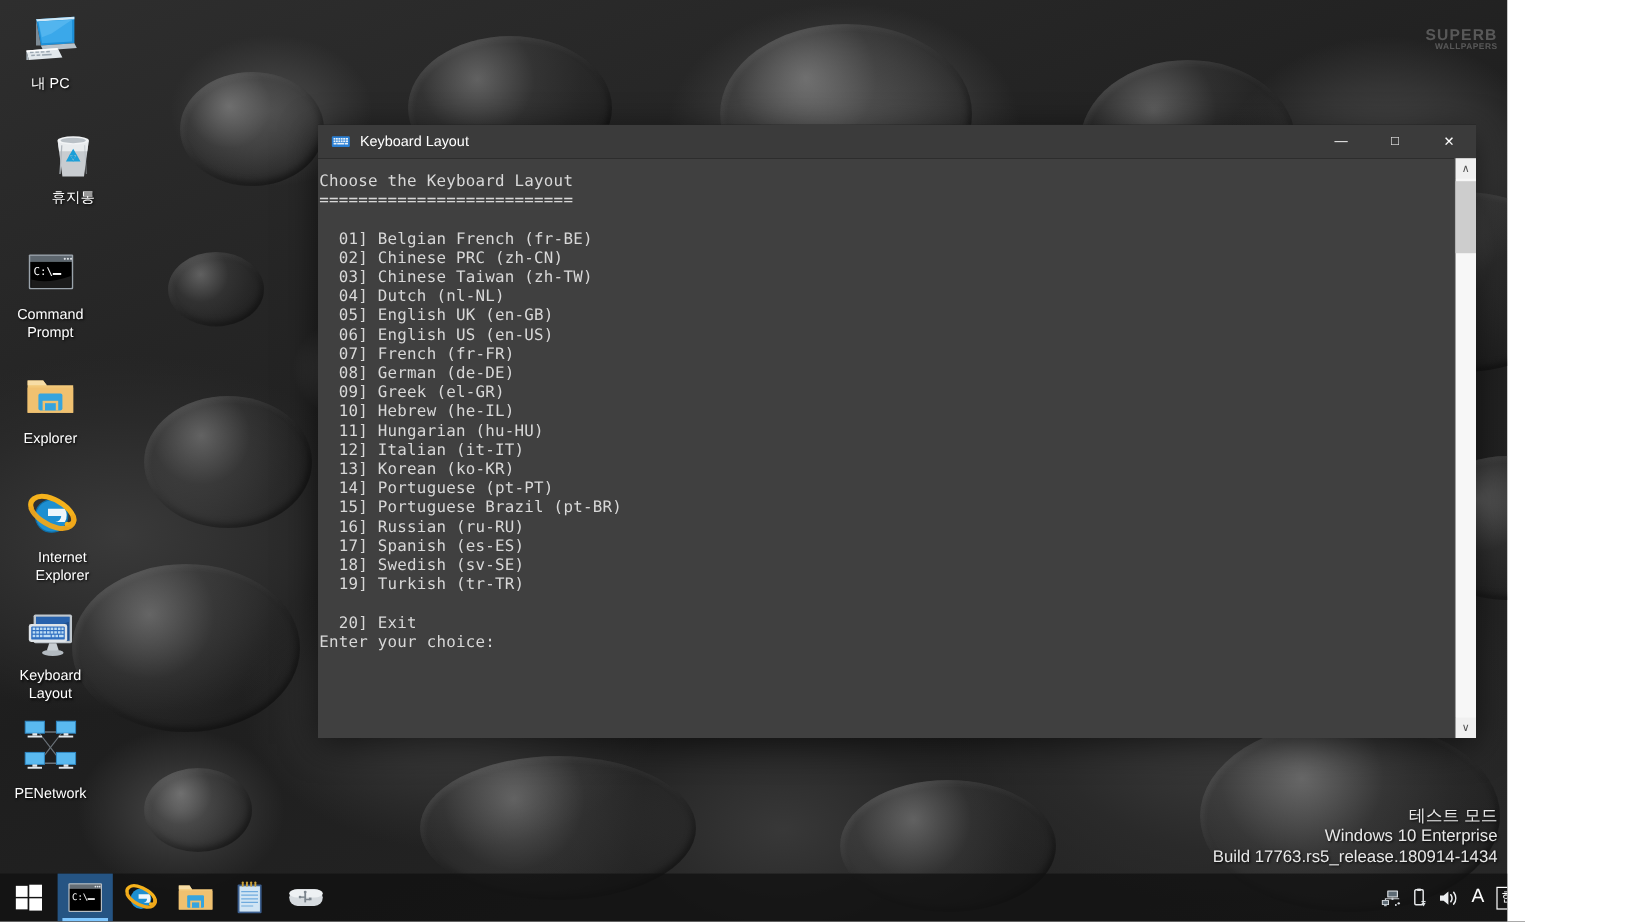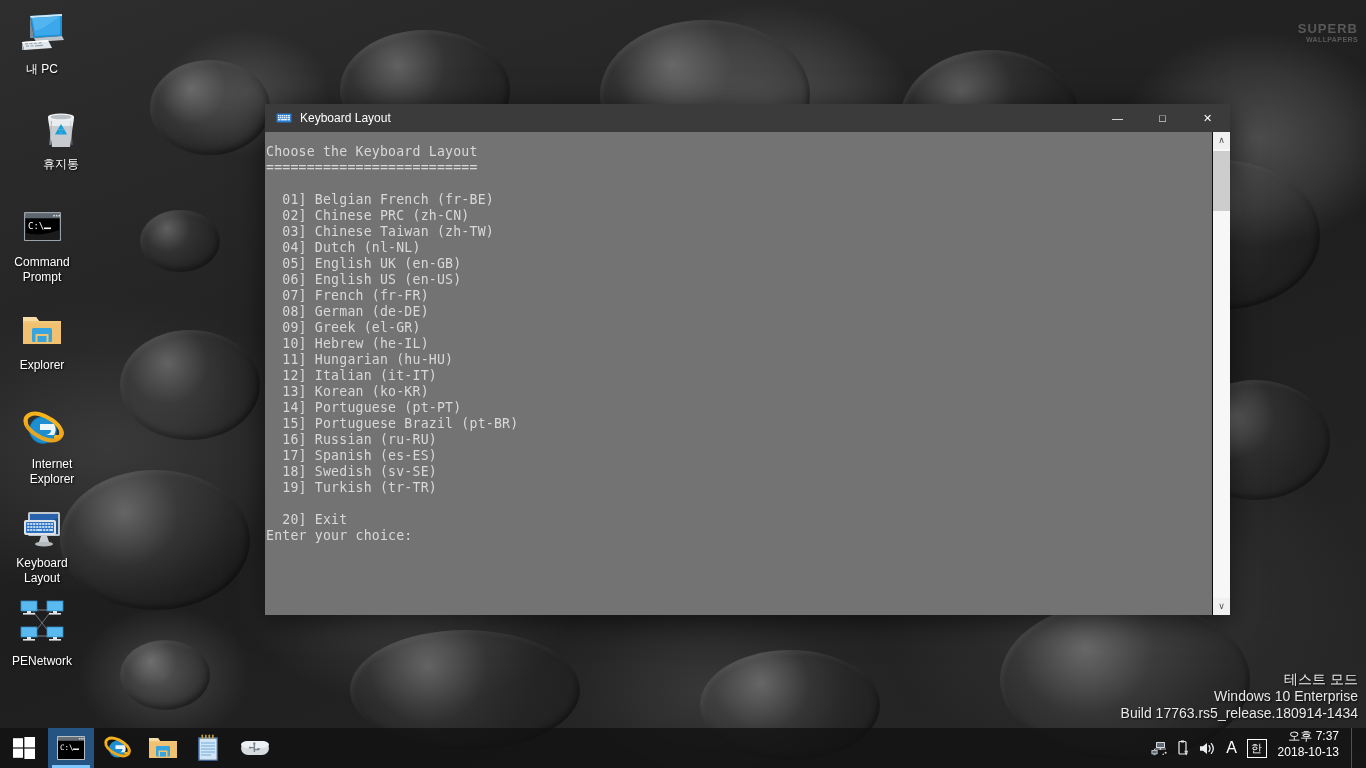--- a/index.html
+++ b/index.html
@@ -6,21 +6,21 @@
     margin: 0;
     padding: 0;
     width: 1366px;
     height: 768px;
     overflow: hidden;
     font-family: "Liberation Sans", sans-serif;
   }
 
   #desktop {
     position: relative;
-    width: 1366px;
+    width: 1256px;
     height: 768px;
     background-color: #2a2a2a;
     overflow: hidden;
     text-decoration: underline;
   }
 
   
   #wallpaper {
     position: absolute;
     inset: 0;
@@ -449,21 +449,21 @@
       </div>
       <div id="title-text">Keyboard Layout</div>
       <div id="win-buttons">
         <div class="win-btn">—</div>
         <div class="win-btn">□</div>
         <div class="win-btn close">✕</div>
       </div>
     </div>
 
     <div id="console-body">
-      <div id="console-text" style="color: rgb(216, 216, 216); background: #737373;">Choose the Keyboard Layout
+      <div id="console-text" style="color: rgb(216, 216, 216); background: #404040;">Choose the Keyboard Layout
 ==========================
 
   01] Belgian French (fr-BE)
   02] Chinese PRC (zh-CN)
   03] Chinese Taiwan (zh-TW)
   04] Dutch (nl-NL)
   05] English UK (en-GB)
   06] English US (en-US)
   07] French (fr-FR)
   08] German (de-DE)

